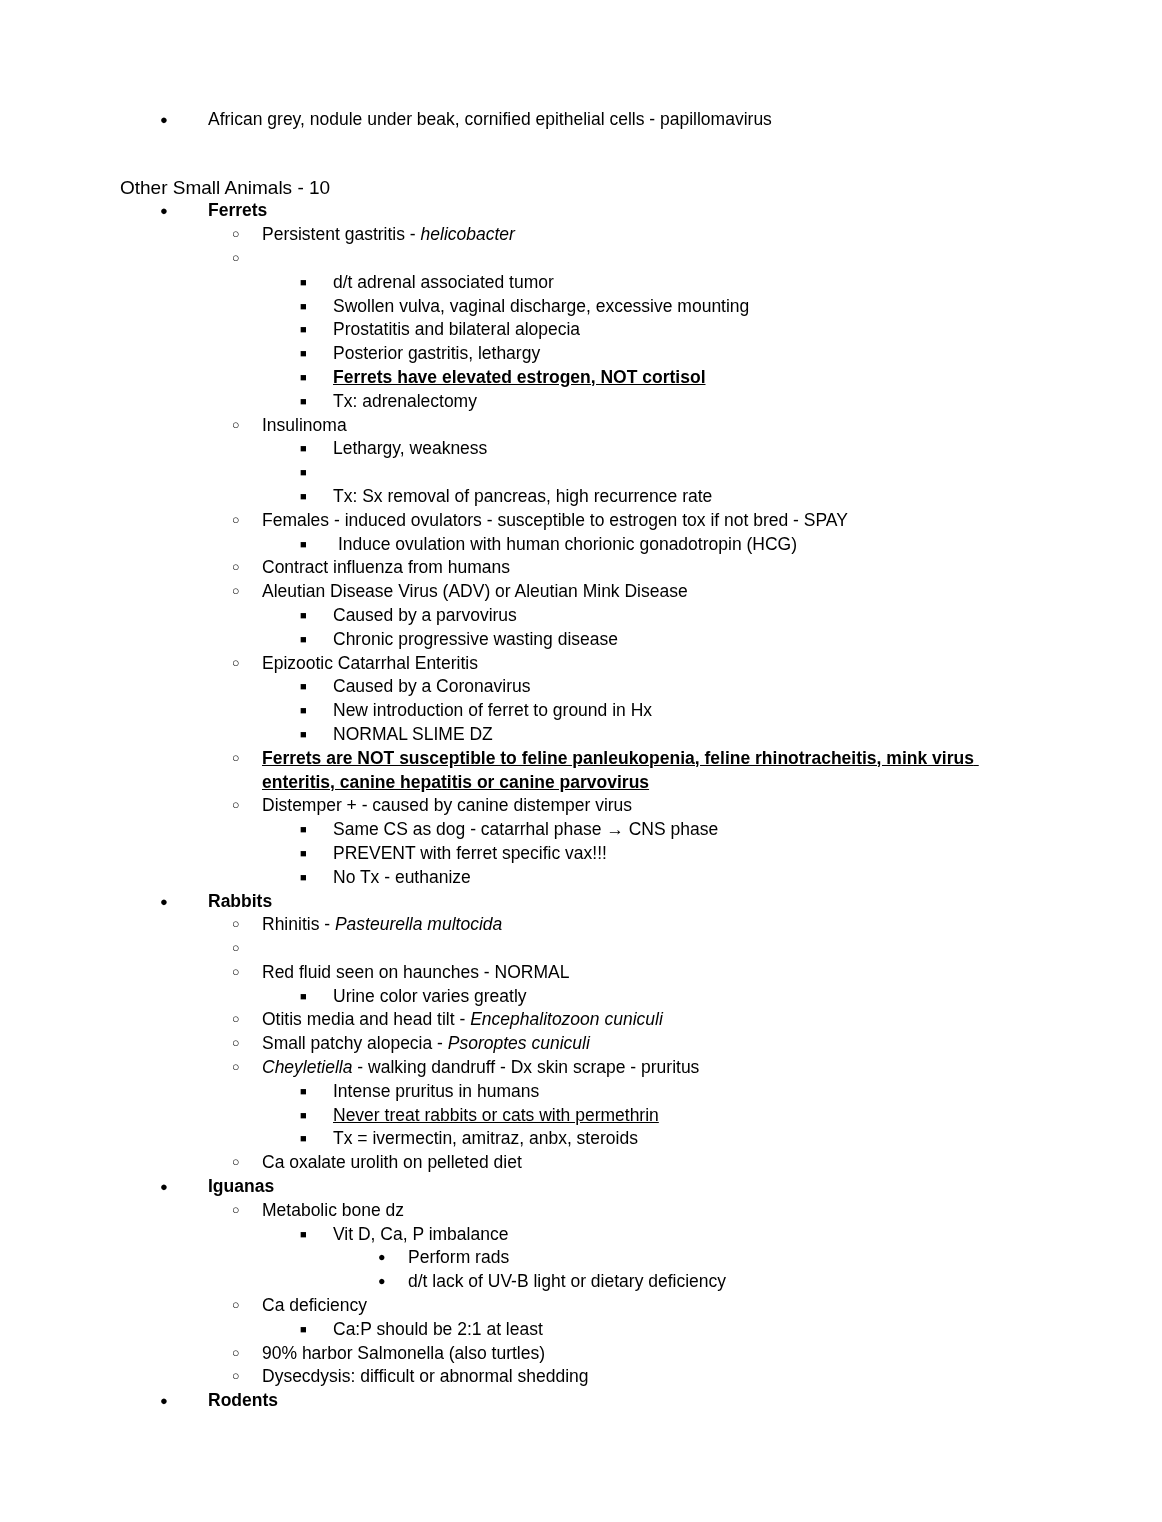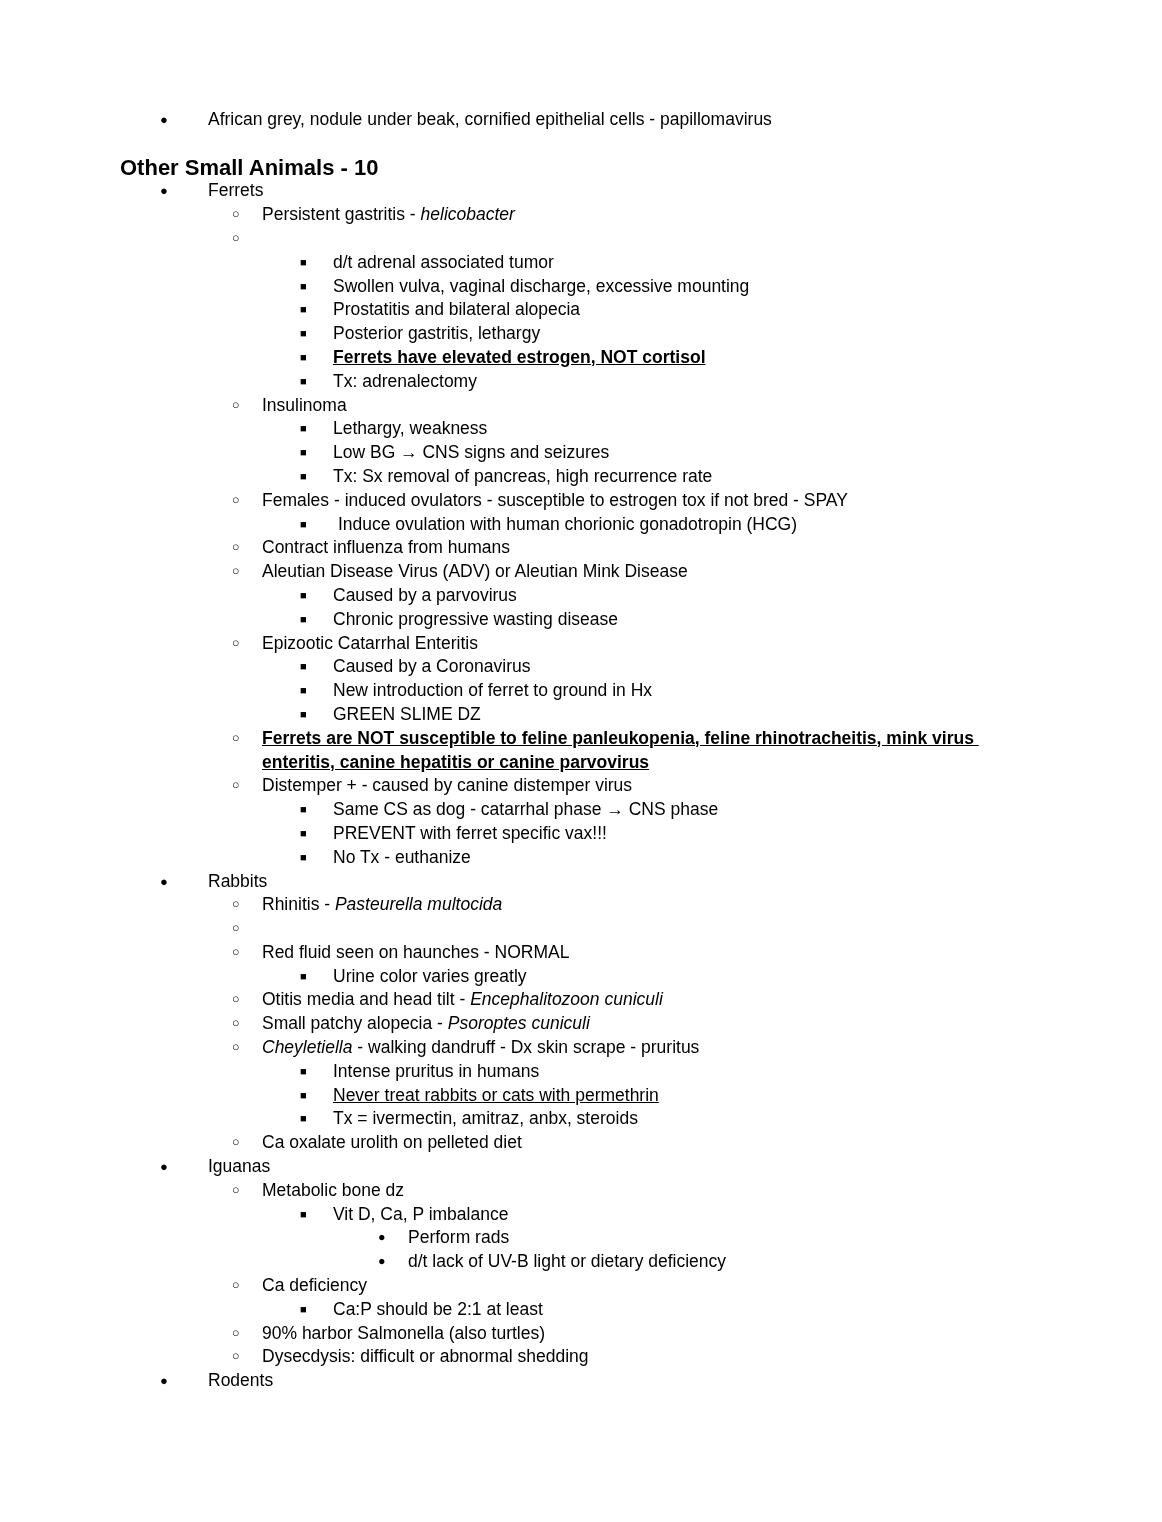--- a/index.html
+++ b/index.html
@@ -58,30 +58,31 @@
   
   .lvl3 { padding-left: 180px; }
   .lvl3 .bullet { width: 33px; font-size: 11px; line-height: 23.8px; }
 
   
   .lvl4 { padding-left: 258px; }
   .lvl4 .bullet { width: 30px; font-size: 12.5px; line-height: 23.8px; }
 
   
   .heading {
-    font-size: 22px;
+    font-size: 19px;
     line-height: 23.8px;
-    font-weight: bold;
+    font-weight: normal;
     padding-left: 0;
+    margin-top: 20px;
   }
 
   .spacer { height: 23.8px; }
 
   
-  .b  { font-weight: normal; }
+  .b  { font-weight: bold; }
   .i  { font-style: italic; }
   .u  { text-decoration: underline; }
   .bu { font-weight: bold; text-decoration: underline; }
 </style>
 </head>
 <body>
 
 <div class="page">
   <div id="outline">
       <div class="row lvl1 plain">
@@ -128,21 +129,20 @@
       <div class="row lvl2">
         <span class="bullet">○</span>
         <span class="txt"><span>Insulinoma</span></span>
       </div>
       <div class="row lvl3">
         <span class="bullet">■</span>
         <span class="txt"><span>Lethargy, weakness</span></span>
       </div>
       <div class="row lvl3">
         <span class="bullet">■</span>
-        <span class="txt"><span>Low BG → CNS signs and seizures</span></span>
       </div>
       <div class="row lvl3">
         <span class="bullet">■</span>
         <span class="txt"><span>Tx: Sx removal of pancreas, high recurrence rate</span></span>
       </div>
       <div class="row lvl2">
         <span class="bullet">○</span>
         <span class="txt"><span>Females - induced ovulators - susceptible to estrogen tox if not bred - SPAY</span></span>
       </div>
       <div class="row lvl3">
@@ -172,21 +172,21 @@
       <div class="row lvl3">
         <span class="bullet">■</span>
         <span class="txt"><span>Caused by a Coronavirus</span></span>
       </div>
       <div class="row lvl3">
         <span class="bullet">■</span>
         <span class="txt"><span>New introduction of ferret to ground in Hx</span></span>
       </div>
       <div class="row lvl3">
         <span class="bullet">■</span>
-        <span class="txt"><span>GREEN SLIME DZ</span></span>
+        <span class="txt"><span>NORMAL SLIME DZ</span></span>
       </div>
       <div class="row lvl2">
         <span class="bullet">○</span>
         <span class="txt"><span class="bu">Ferrets are NOT susceptible to feline panleukopenia, feline rhinotracheitis, mink virus enteritis, canine hepatitis or canine parvovirus</span></span>
       </div>
       <div class="row lvl2">
         <span class="bullet">○</span>
         <span class="txt"><span>Distemper + - caused by canine distemper virus</span></span>
       </div>
       <div class="row lvl3">

